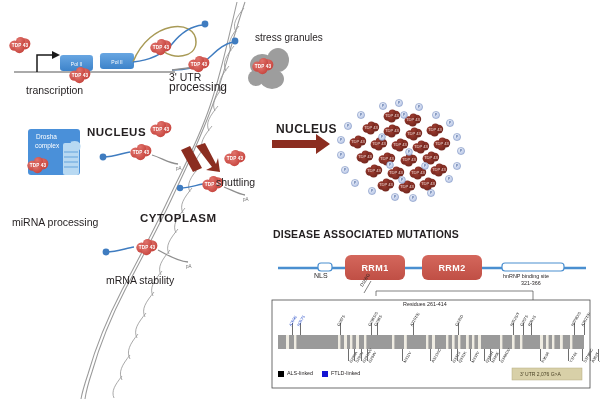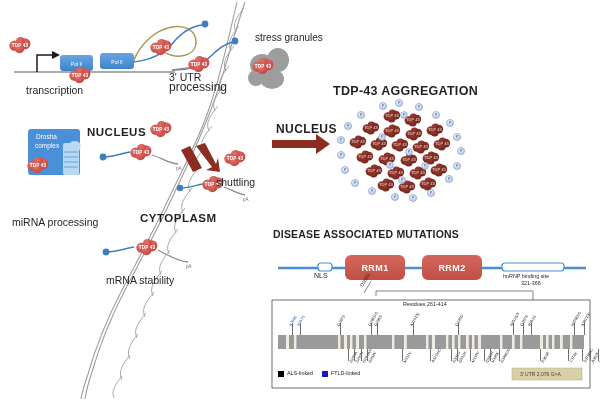--- a/index.html
+++ b/index.html
@@ -444,21 +444,20 @@
 <div class="lbl" style="left:169px;top:80px;font-size:12px;">processing</div>
 <div class="lbl hdr" style="left:87px;top:98px;font-size:11.5px;letter-spacing:.5px;margin-top:28px;">NUCLEUS</div>
 <div class="lbl hdr" style="left:140px;top:212px;font-size:11.5px;letter-spacing:.5px;">CYTOPLASM</div>
 <div class="lbl" style="left:36px;top:133px;font-size:6.5px;color:#ffffff;">Drosha</div>
 <div class="lbl" style="left:35px;top:142px;font-size:6.5px;color:#ffffff;">complex</div>
 <div class="lbl" style="left:12px;top:183px;font-size:10.5px;margin-top:33px;">miRNA processing</div>
 <div class="lbl" style="left:216px;top:176px;font-size:10.5px;">shuttling</div>
 <div class="lbl" style="left:106px;top:274px;font-size:10.5px;">mRNA stability</div>
 <div class="lbl" style="left:255px;top:32px;font-size:10px;">stress granules</div>
 <div class="lbl hdr" style="left:276px;top:122px;font-size:12px;letter-spacing:.4px;">NUCLEUS</div>
-<div class="lbl hdr" style="left:333px;top:84px;font-size:12.5px;letter-spacing:.3px;">TDP-43 AGGREGATION</div>
 <div class="lbl hdr" style="left:273px;top:228px;font-size:10.5px;letter-spacing:.2px;text-align:right;">DISEASE ASSOCIATED MUTATIONS</div>
 
 <div class="lbl" style="left:314px;top:272px;font-size:7px;">NLS</div>
 <div class="lbl" style="left:503px;top:273px;font-size:5.4px;">hnRNP binding site</div>
 <div class="lbl" style="left:521px;top:280px;font-size:5.4px;">321-366</div>
 <div class="lbl" style="left:359px;top:285px;font-size:4.6px;transform:rotate(-58deg);transform-origin:left top;">D169G</div>
 <div class="lbl" style="left:403px;top:301px;font-size:5.4px;">Residues 261-414</div>
 <div class="lbl" style="left:520px;top:371px;font-size:5px;color:#4a4226;">3' UTR 2,076 G&gt;A</div>
 <div class="lbl" style="left:287px;top:370px;font-size:5.4px;">ALS-linked</div>
 <div class="lbl" style="left:331px;top:370px;font-size:5.4px;">FTLD-linked</div>

